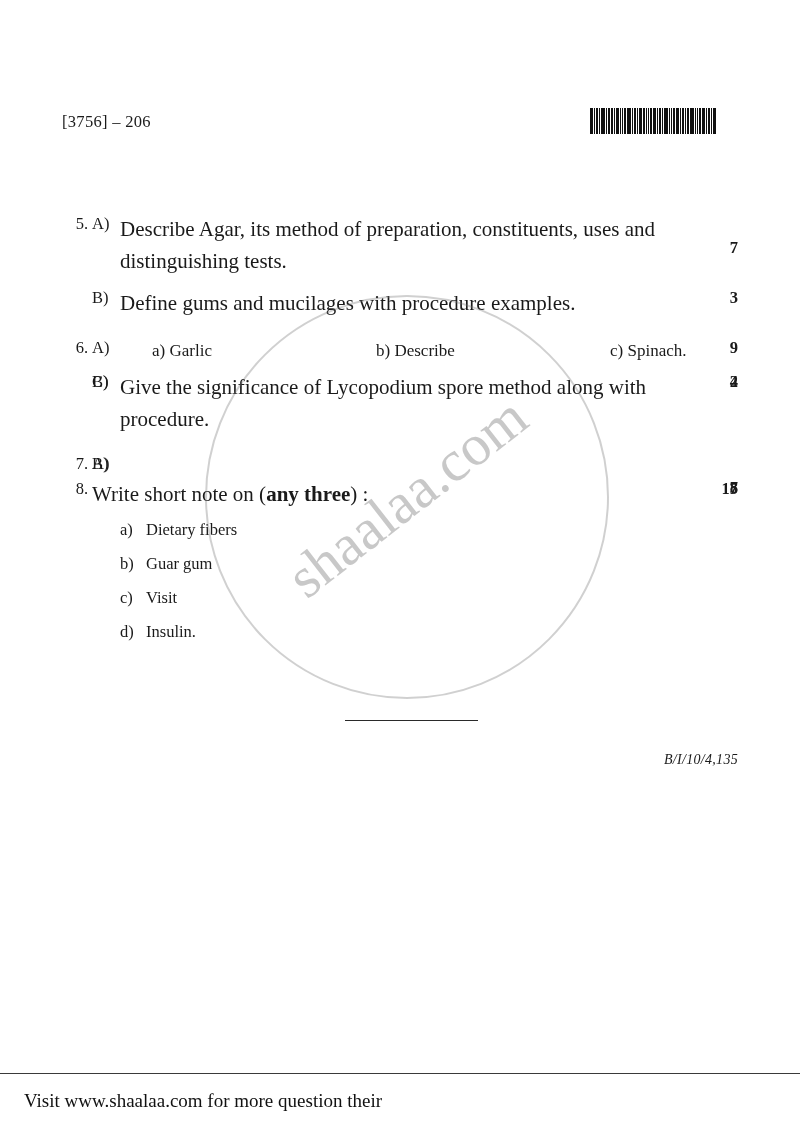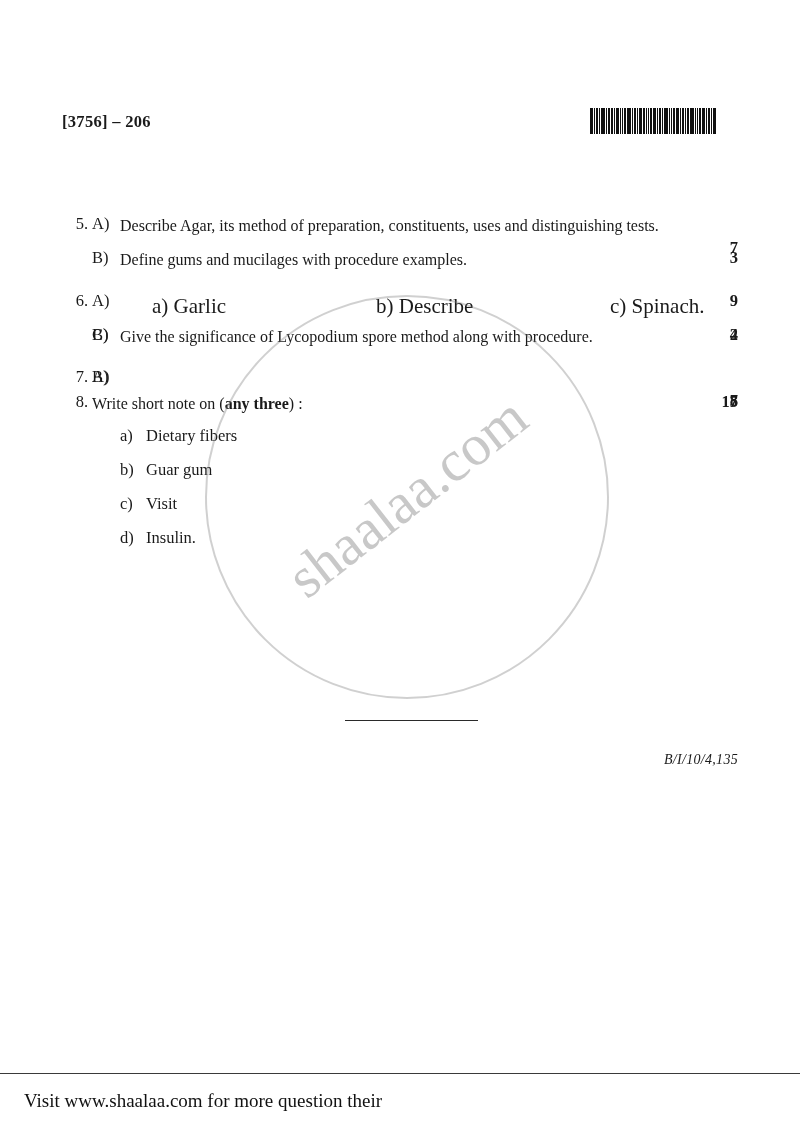--- a/index.html
+++ b/index.html
@@ -30,21 +30,21 @@
     left: 62px;
     top: 108px;
     width: 676px;
     height: 34px;
   }
   .paper-code {
     position: absolute;
     left: 0;
     top: 4px;
     font-size: 16.5px;
-    font-weight: bold;
+    font-weight: normal;
     letter-spacing: 0.3px;
     white-space: nowrap;
   }
   .barcode {
     position: absolute;
     right: 0;
     top: 0;
     width: 148px;
     height: 26px;
     display: flex;
@@ -96,41 +96,41 @@
     position: absolute;
     left: 30px;
     top: 0;
     width: 28px;
     font-size: 16.5px;
   }
   .txt {
     display: block;
     margin-left: 58px;
     margin-right: 54px;
-    font-size: 16px;
+    font-size: 21px;
     line-height: 1.52;
     text-align: left;
   }
   .marks {
     position: absolute;
     right: 0;
     top: 0;
     width: 34px;
     text-align: right;
     font-size: 16.5px;
     font-weight: bold;
   }
   .marks.second-line { top: 24px; }
 
   
   .optline {
     display: block;
     margin-left: 58px;
     margin-right: 54px;
-    font-size: 21px;
+    font-size: 17px;
     line-height: 1.5;
     position: relative;
     height: 25px;
   }
   .optline .o {
     position: absolute;
     top: 0;
     white-space: nowrap;
   }
   .o1 { left: 32px; }

